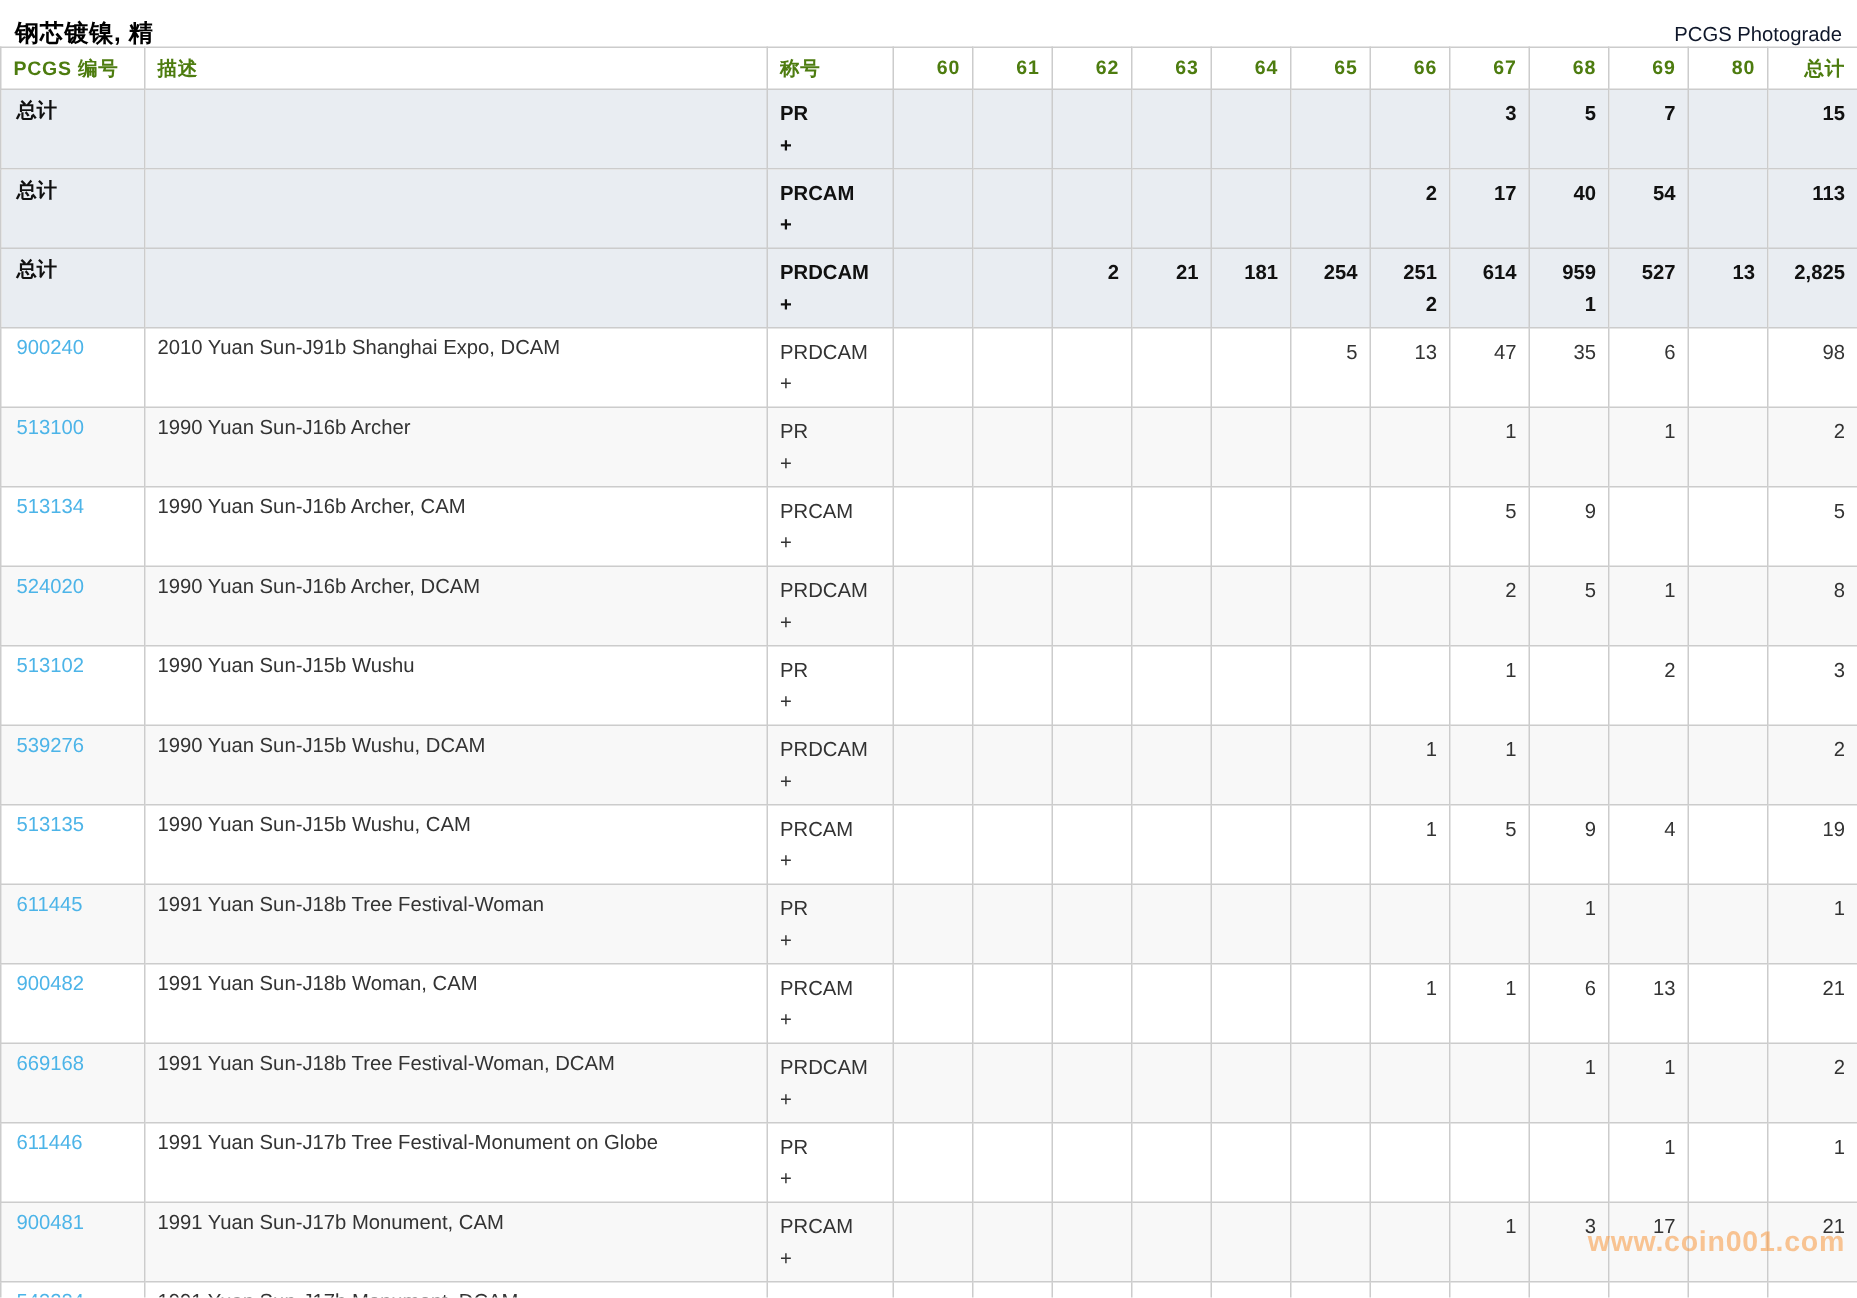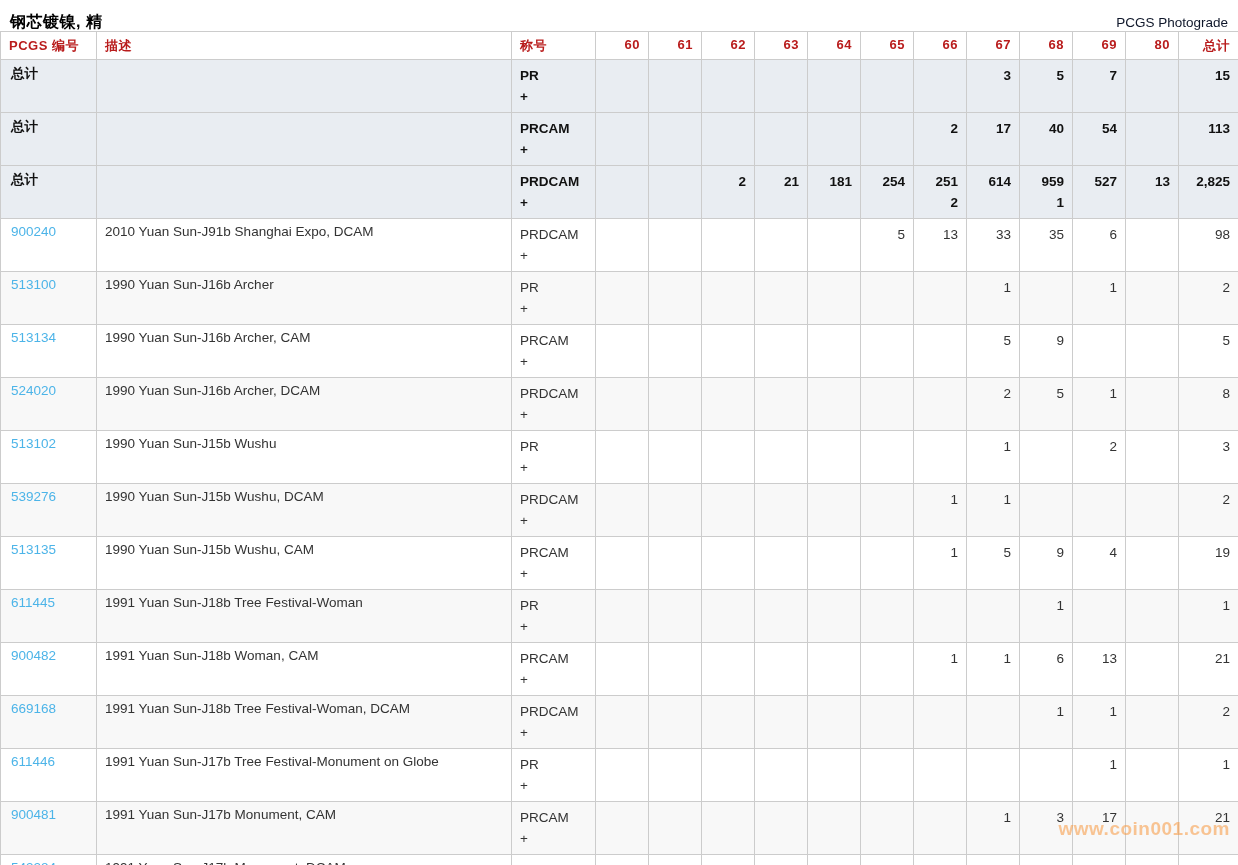--- a/index.html
+++ b/index.html
@@ -18,21 +18,21 @@
 
   table.pop-table {
     width: 1238px; table-layout: fixed; border-collapse: collapse;
     font-size: 13.5px;
   }
   .pop-table th, .pop-table td {
     border: 1px solid #ccc; vertical-align: top; padding: 5px 8px;
     overflow: hidden; white-space: nowrap;
   }
   .pop-table thead th {
-    font-weight: 700; color: #b91c1c; text-align: left; font-size: 13px;
+    font-weight: 700; color: #4d7c0f; text-align: left; font-size: 13px;
     height: 26px; padding: 5px 8px 4px 8px; background: #fff; letter-spacing: 0.5px;
   }
   .pop-table thead th.c-num { text-align: right; }
   .c-num, td.num-cell { text-align: right; }
   .cell-line { line-height: 21px; height: 21px; }
   tr.summary-row { background: #e9edf2; }
   tr.summary-row td { font-weight: 700; color: #111; height: 52px; }
   tr.data-row td { height: 50px; color: #333; }
   tr.data-row.alt { background: #f8f8f8; }
   td.id-cell a { color: #4cb4e8; text-decoration: none; cursor: pointer; }
@@ -246,21 +246,21 @@
         <td class="num-cell">
           <div class="cell-line "></div>
         </td>
         <td class="num-cell">
           <div class="cell-line ">5</div>
         </td>
         <td class="num-cell">
           <div class="cell-line ">13</div>
         </td>
         <td class="num-cell">
-          <div class="cell-line ">33</div>
+          <div class="cell-line ">47</div>
         </td>
         <td class="num-cell">
           <div class="cell-line ">35</div>
         </td>
         <td class="num-cell">
           <div class="cell-line ">6</div>
         </td>
         <td class="num-cell">
           <div class="cell-line "></div>
         </td>

